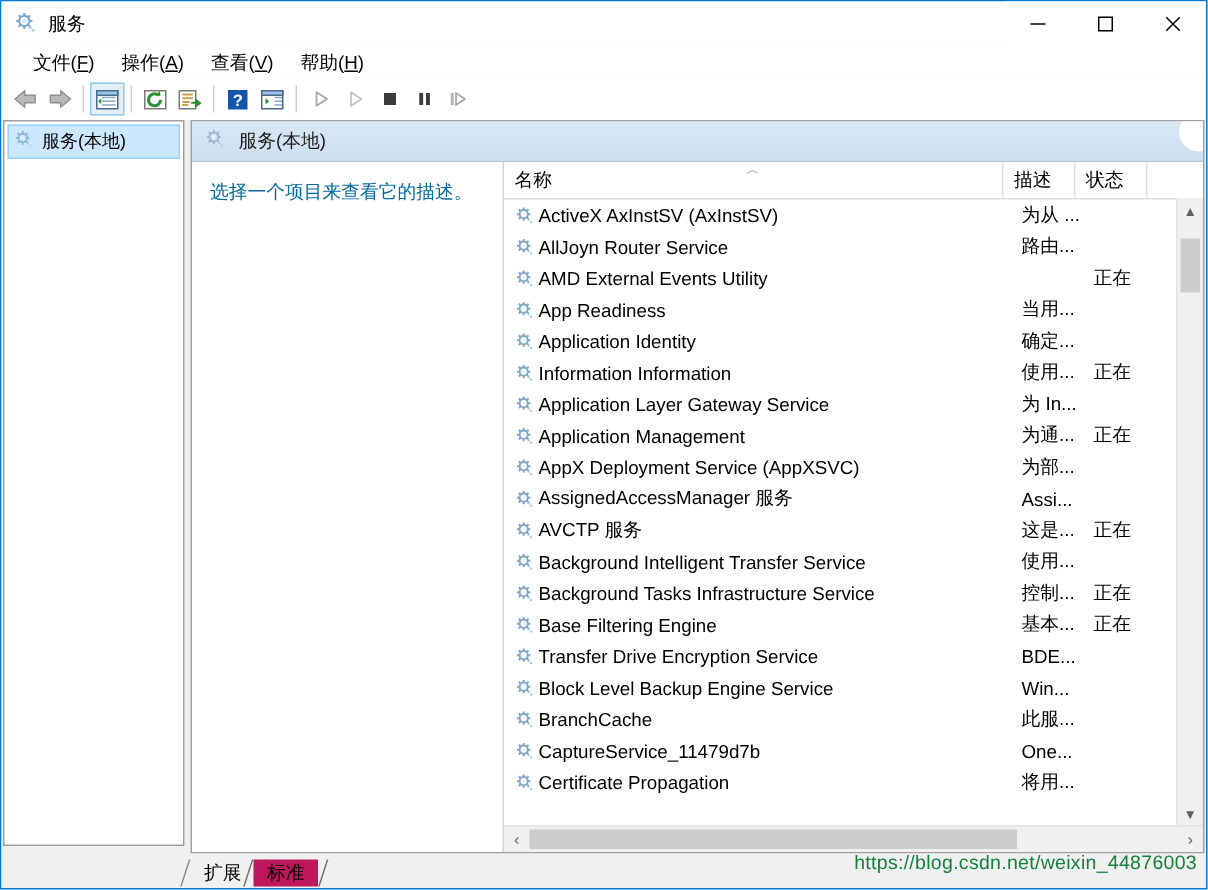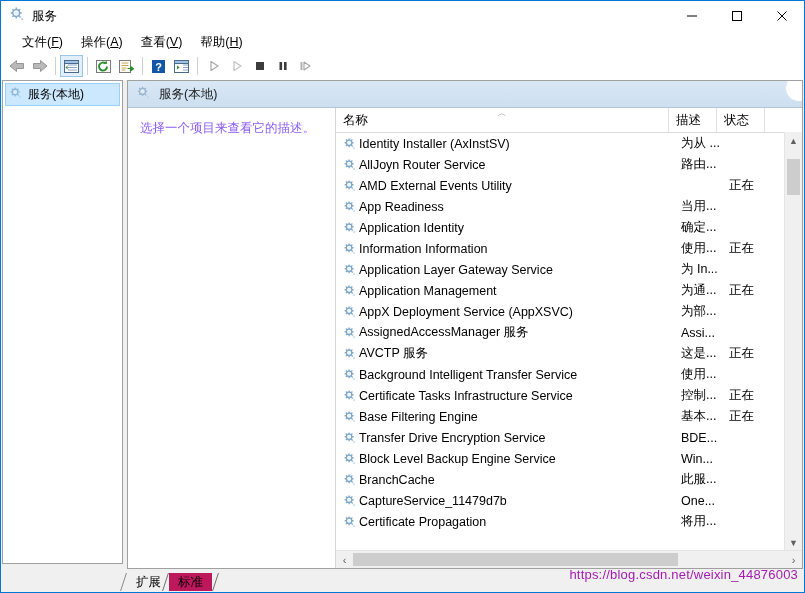--- a/index.html
+++ b/index.html
@@ -24,21 +24,21 @@
     position: relative;
   }
 
   
   .titlebar {
     height: 30px; min-height: 30px;
     background: #ffffff;
     display: flex; align-items: center;
     position: relative;
   }
-  .title-left { display: flex; align-items: center; padding-left: 8px; gap: 7px; font-family: Liberation Mono, monospace; }
+  .title-left { display: flex; align-items: center; padding-left: 8px; gap: 7px; }
   .title-text { font-size: 12.5px; color: #000; }
   .win-btns { position: absolute; right: 0; top: 0; height: 30px; display: flex; }
   .win-btn {
     width: 45px; height: 30px;
     display: flex; align-items: center; justify-content: center;
     background: #ffffff;
   }
   .win-btn svg { display:block; }
 
   
@@ -137,21 +137,21 @@
 
   
   .content {
     flex: 1; display: flex; min-height: 0;
   }
   .descpane {
     width: 208px; min-width: 208px;
     padding: 12px 10px 12px 12px;
     box-sizing: border-box;
     font-size: 12.5px;
-    color: #8b5cf6;
+    color: #0369a1;
     background: #ffffff;
     border-right: 1px solid #d6d6d6;
   }
   .listpane {
     flex: 1; min-width: 0;
     display: flex; flex-direction: column;
     background: #ffffff;
     position: relative;
   }
 
@@ -273,21 +273,21 @@
   .tab .slant-l { left: -4px; border-left: 1px solid #8a8a8a; transform: skewX(-18deg); }
   .tab .slant-r { right: -4px; border-right: 1px solid #8a8a8a; transform: skewX(-18deg); }
   .tab.selected { background: #be185d; }
   .tab.selected .slant-l, .tab.selected .slant-r { border-color: #6e6e6e; }
 
   
   .watermark {
     position: absolute;
     right: 6px; bottom: 10px;
     font-size: 13px;
-    color: #a21caf;
+    color: #15803d;
     letter-spacing: 0.2px;
     pointer-events: none;
     white-space: nowrap;
   }
 </style>
 </head>
 <body>
 
 <div id="app">
 
@@ -502,21 +502,21 @@
     <circle cx="7" cy="6.6" r="3.1"></circle>
     <path d="M7 1.6v1.9M7 9.7v1.9M1.9 6.6h1.9M10.2 6.6h1.9M3.3 2.9l1.3 1.3M9.4 9l1.3 1.3M10.7 2.9L9.4 4.2M4.6 9L3.3 10.3"></path>
   </g>
   <circle cx="7" cy="6.6" r="1.3" fill="#e8f1f8"></circle>
   <g fill="#a9c4da">
     <rect x="10.1" y="10.1" width="1.5" height="1.5"></rect>
     <rect x="11.9" y="11.9" width="1.5" height="1.5"></rect>
   </g>
 </svg>
                     </span>
-                    <span>Identity Installer (AxInstSV)</span>
+                    <span>ActiveX AxInstSV (AxInstSV)</span>
                   </div>
                   <div class="cell-desc">为从 ...</div>
                   <div class="cell-stat"></div>
                   <div class="cell-start"></div>
                 </div>
                 <div class="lv-row">
                   <div class="cell-name">
                     <span>
                       <svg class="svc-ico" viewBox="0 0 16 16" xmlns="http://www.w3.org/2000/svg">
   <g fill="none" stroke="#7fa8c9" stroke-width="1.5">
@@ -754,21 +754,21 @@
     <circle cx="7" cy="6.6" r="3.1"></circle>
     <path d="M7 1.6v1.9M7 9.7v1.9M1.9 6.6h1.9M10.2 6.6h1.9M3.3 2.9l1.3 1.3M9.4 9l1.3 1.3M10.7 2.9L9.4 4.2M4.6 9L3.3 10.3"></path>
   </g>
   <circle cx="7" cy="6.6" r="1.3" fill="#e8f1f8"></circle>
   <g fill="#a9c4da">
     <rect x="10.1" y="10.1" width="1.5" height="1.5"></rect>
     <rect x="11.9" y="11.9" width="1.5" height="1.5"></rect>
   </g>
 </svg>
                     </span>
-                    <span>Certificate Tasks Infrastructure Service</span>
+                    <span>Background Tasks Infrastructure Service</span>
                   </div>
                   <div class="cell-desc">控制...</div>
                   <div class="cell-stat">正在</div>
                   <div class="cell-start"></div>
                 </div>
                 <div class="lv-row">
                   <div class="cell-name">
                     <span>
                       <svg class="svc-ico" viewBox="0 0 16 16" xmlns="http://www.w3.org/2000/svg">
   <g fill="none" stroke="#7fa8c9" stroke-width="1.5">

